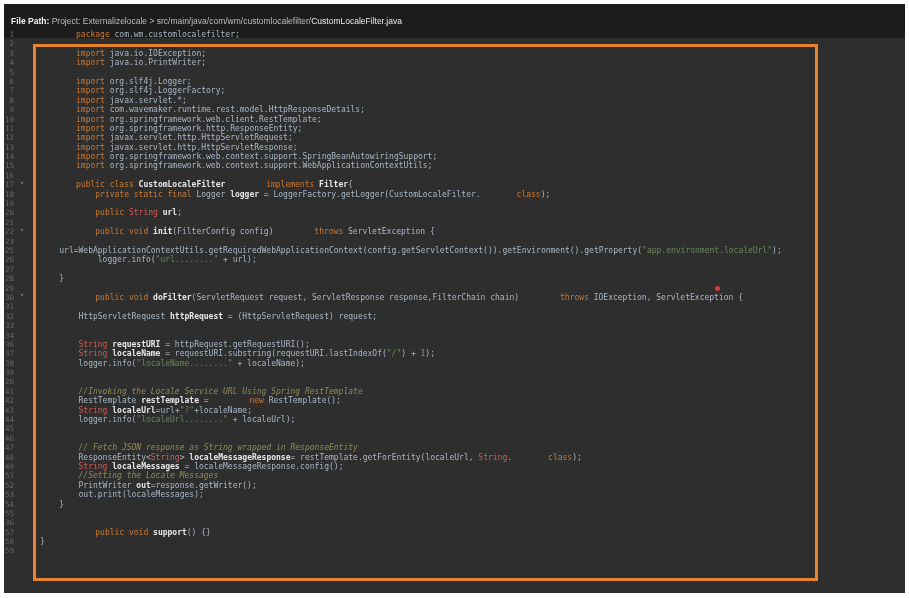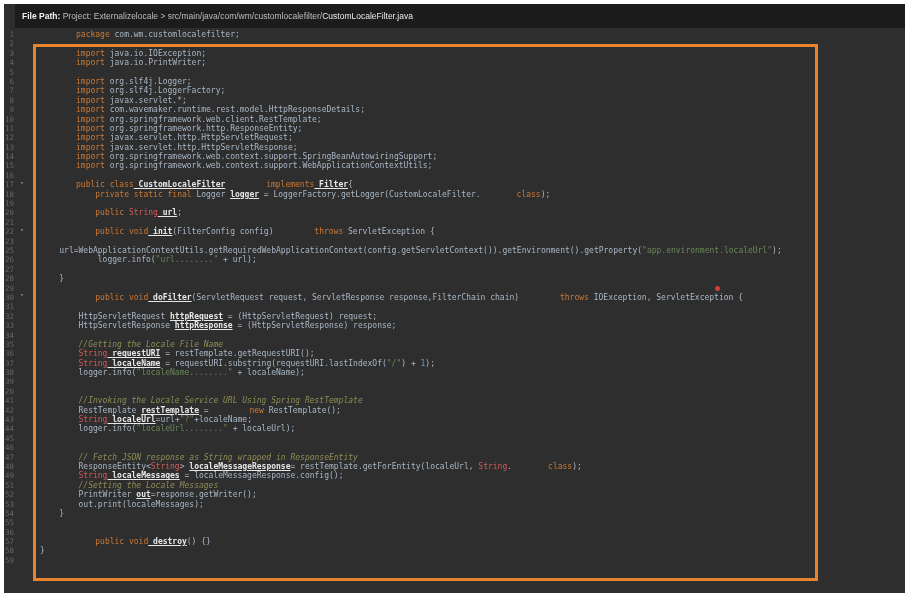--- a/index.html
+++ b/index.html
@@ -6,22 +6,22 @@
   body{
     width:909px;height:598px;position:relative;overflow:hidden;
     background:#ffffff;
     font-family:"Liberation Sans",sans-serif;
   }
   .panel{
     position:absolute;left:4px;top:4px;width:901px;height:589px;
     background:#2E2E2E;
   }
   .filebar{
-    height:24px;background:#1C1C1C;display:flex;align-items:center;
-    padding-left:7px;font-size:8.5px;color:#BDBDBD;white-space:pre;margin-left:11px;
+    height:34px;background:#1C1C1C;display:flex;align-items:center;
+    padding-left:7px;font-size:8.5px;color:#BDBDBD;white-space:pre;
   }
   .filebar .label{color:#F2F2F2;font-weight:bold;}
   .filebar .fname{color:#EAEAEA;font-weight:normal;}
   .editor{
     position:absolute;left:0;top:21px;width:901px;bottom:0;
     font-family:"DejaVu Sans Mono",monospace;
     font-size:8px;line-height:9.4px;
     padding-top:5px;
   }
   .line{height:9.4px;position:relative;white-space:pre;}
@@ -31,21 +31,21 @@
   }
   .fold{
     position:absolute;left:16px;top:-1.5px;color:#A0784A;font-size:6.5px;
   }
   .code{position:absolute;left:36px;top:0;}
   .tok-k{color:#CC7832;margin-left:36px;}
   .tok-t{color:#A9B7C6;}
   .tok-s{color:#6A8759;}
   .tok-c{color:#8F8C55;font-style:italic;}
   .tok-r{color:#CF5B56;}
-  .tok-d{color:#E8E8E8;font-weight:bold;text-decoration:underline;}
+  .tok-d{color:#E8E8E8;font-weight:bold;}
   .tok-n{color:#6897BB;}
   .annotation-box{
     position:absolute;left:33px;top:44px;width:779px;height:531px;
     border:3px solid #E8842D;pointer-events:none;z-index:5;
   }
   .error-dot{
     position:absolute;left:715px;top:286px;width:5px;height:5px;
     border-radius:50%;background:#D23B3B;z-index:6;
   }
 </style>
@@ -81,43 +81,42 @@
       <div class="line"><span class="ln">22</span><span class="fold">▾</span><span class="code"><span class="tok-t">    </span><span class="tok-k">public void</span><span class="tok-d"> init</span><span class="tok-t">(FilterConfig config) </span><span class="tok-k">throws</span><span class="tok-t"> ServletException {</span></span></div>
       <div class="line"><span class="ln">23</span><span class="code"></span></div>
       <div class="line"><span class="ln">25</span><span class="code"><span class="tok-t">    url=WebApplicationContextUtils.getRequiredWebApplicationContext(config.getServletContext()).getEnvironment().getProperty(</span><span class="tok-s">"app.environment.localeUrl"</span><span class="tok-t">);</span></span></div>
       <div class="line"><span class="ln">26</span><span class="code"><span class="tok-t">            logger.info(</span><span class="tok-s">"url........"</span><span class="tok-t"> + url);</span></span></div>
       <div class="line"><span class="ln">27</span><span class="code"></span></div>
       <div class="line"><span class="ln">28</span><span class="code"><span class="tok-t">    }</span></span></div>
       <div class="line"><span class="ln">29</span><span class="code"></span></div>
       <div class="line"><span class="ln">30</span><span class="fold">▾</span><span class="code"><span class="tok-t">    </span><span class="tok-k">public void</span><span class="tok-d"> doFilter</span><span class="tok-t">(ServletRequest request, ServletResponse response,FilterChain chain) </span><span class="tok-k">throws</span><span class="tok-t"> IOException, ServletException {</span></span></div>
       <div class="line"><span class="ln">31</span><span class="code"></span></div>
       <div class="line"><span class="ln">32</span><span class="code"><span class="tok-t">        HttpServletRequest </span><span class="tok-d">httpRequest</span><span class="tok-t"> = (HttpServletRequest) request;</span></span></div>
-      <div class="line"><span class="ln">33</span><span class="code"><span class="tok-t">        HttpServletResponse </span><span class="tok-d">httpResponse</span><span class="tok-t"> = (HttpServletResponse) response;</span></span></div>
+      <div class="line"><span class="ln">33</span></div>
       <div class="line"><span class="ln">34</span><span class="code"></span></div>
-      <div class="line"><span class="ln">35</span><span class="code"><span class="tok-c">        //Getting the Locale File Name</span></span></div>
-      <div class="line"><span class="ln">36</span><span class="code"><span class="tok-t">        </span><span class="tok-r">String</span><span class="tok-d"> requestURI</span><span class="tok-t"> = restTemplate.getRequestURI();</span></span></div>
+      <div class="line"><span class="ln">36</span><span class="code"><span class="tok-t">        </span><span class="tok-r">String</span><span class="tok-d"> requestURI</span><span class="tok-t"> = httpRequest.getRequestURI();</span></span></div>
       <div class="line"><span class="ln">37</span><span class="code"><span class="tok-t">        </span><span class="tok-r">String</span><span class="tok-d"> localeName</span><span class="tok-t"> = requestURI.substring(requestURI.lastIndexOf(</span><span class="tok-s">"/"</span><span class="tok-t">) + </span><span class="tok-n">1</span><span class="tok-t">);</span></span></div>
       <div class="line"><span class="ln">38</span><span class="code"><span class="tok-t">        logger.info(</span><span class="tok-s">"localeName........"</span><span class="tok-t"> + localeName);</span></span></div>
       <div class="line"><span class="ln">39</span><span class="code"></span></div>
       <div class="line"><span class="ln">20</span><span class="code"></span></div>
       <div class="line"><span class="ln">41</span><span class="code"><span class="tok-c">        //Invoking the Locale Service URL Using Spring RestTemplate</span></span></div>
       <div class="line"><span class="ln">42</span><span class="code"><span class="tok-t">        RestTemplate </span><span class="tok-d">restTemplate</span><span class="tok-t"> = </span><span class="tok-k">new</span><span class="tok-t"> RestTemplate();</span></span></div>
       <div class="line"><span class="ln">43</span><span class="code"><span class="tok-t">        </span><span class="tok-r">String</span><span class="tok-d"> localeUrl</span><span class="tok-t">=url+</span><span class="tok-s">"?"</span><span class="tok-t">+localeName;</span></span></div>
       <div class="line"><span class="ln">44</span><span class="code"><span class="tok-t">        logger.info(</span><span class="tok-s">"localeUrl........"</span><span class="tok-t"> + localeUrl);</span></span></div>
       <div class="line"><span class="ln">45</span><span class="code"></span></div>
       <div class="line"><span class="ln">46</span><span class="code"></span></div>
       <div class="line"><span class="ln">47</span><span class="code"><span class="tok-c">        // Fetch JSON response as String wrapped in ResponseEntity</span></span></div>
       <div class="line"><span class="ln">48</span><span class="code"><span class="tok-t">        ResponseEntity&lt;</span><span class="tok-r">String</span><span class="tok-t">&gt; </span><span class="tok-d">localeMessageResponse</span><span class="tok-t">= restTemplate.getForEntity(localeUrl, </span><span class="tok-r">String</span><span class="tok-t">.</span><span class="tok-k">class</span><span class="tok-t">);</span></span></div>
       <div class="line"><span class="ln">49</span><span class="code"><span class="tok-t">        </span><span class="tok-r">String</span><span class="tok-d"> localeMessages</span><span class="tok-t"> = localeMessageResponse.config();</span></span></div>
       <div class="line"><span class="ln">51</span><span class="code"><span class="tok-c">        //Setting the Locale Messages</span></span></div>
       <div class="line"><span class="ln">52</span><span class="code"><span class="tok-t">        PrintWriter </span><span class="tok-d">out</span><span class="tok-t">=response.getWriter();</span></span></div>
       <div class="line"><span class="ln">53</span><span class="code"><span class="tok-t">        out.print(localeMessages);</span></span></div>
       <div class="line"><span class="ln">54</span><span class="code"><span class="tok-t">    }</span></span></div>
       <div class="line"><span class="ln">55</span><span class="code"></span></div>
       <div class="line"><span class="ln">36</span><span class="code"></span></div>
-      <div class="line"><span class="ln">57</span><span class="code"><span class="tok-t">    </span><span class="tok-k">public void</span><span class="tok-d"> destroy</span><span class="tok-t">() {}</span></span></div>
+      <div class="line"><span class="ln">57</span><span class="code"><span class="tok-t">    </span><span class="tok-k">public void</span><span class="tok-d"> support</span><span class="tok-t">() {}</span></span></div>
       <div class="line"><span class="ln">58</span><span class="code"><span class="tok-t">}</span></span></div>
       <div class="line"><span class="ln">59</span><span class="code"></span></div>
     </div>
 </div>
 
 <div class="annotation-box"></div>
 <div class="error-dot"></div>
 
 </body></html>

